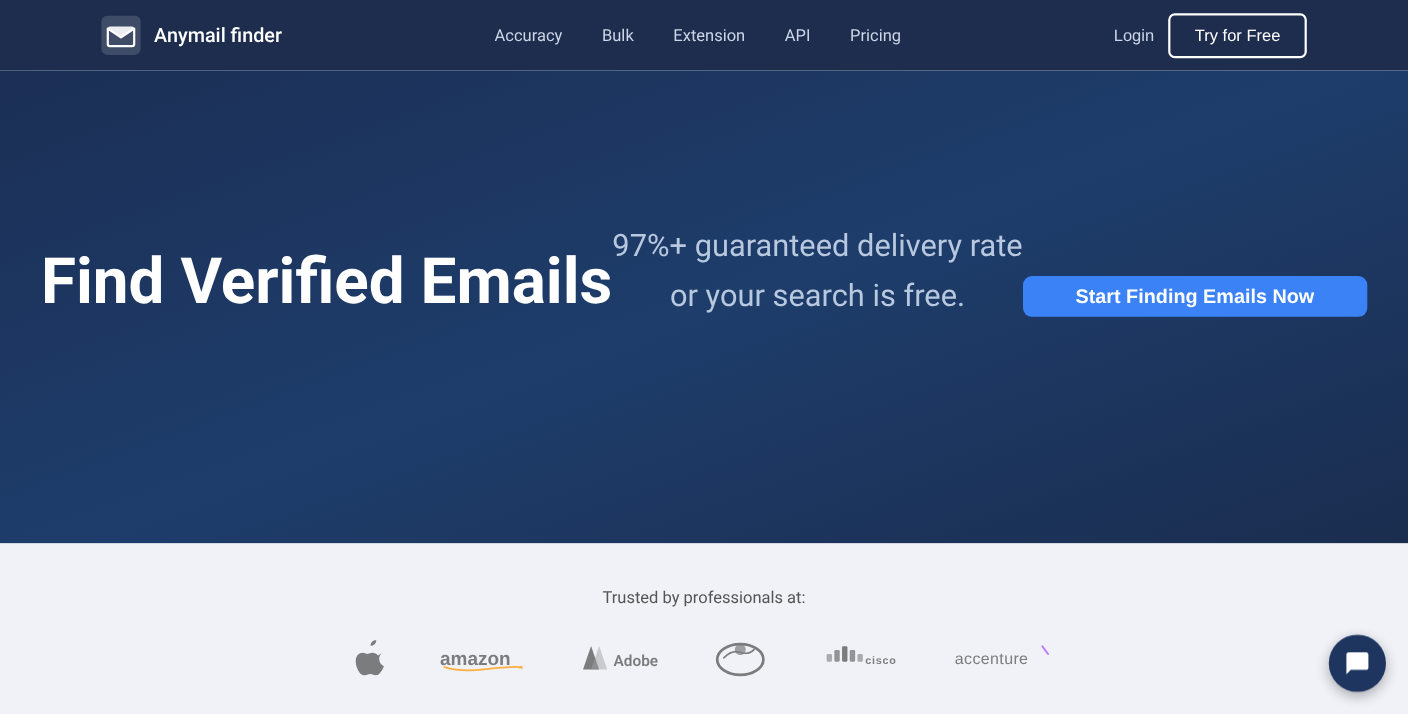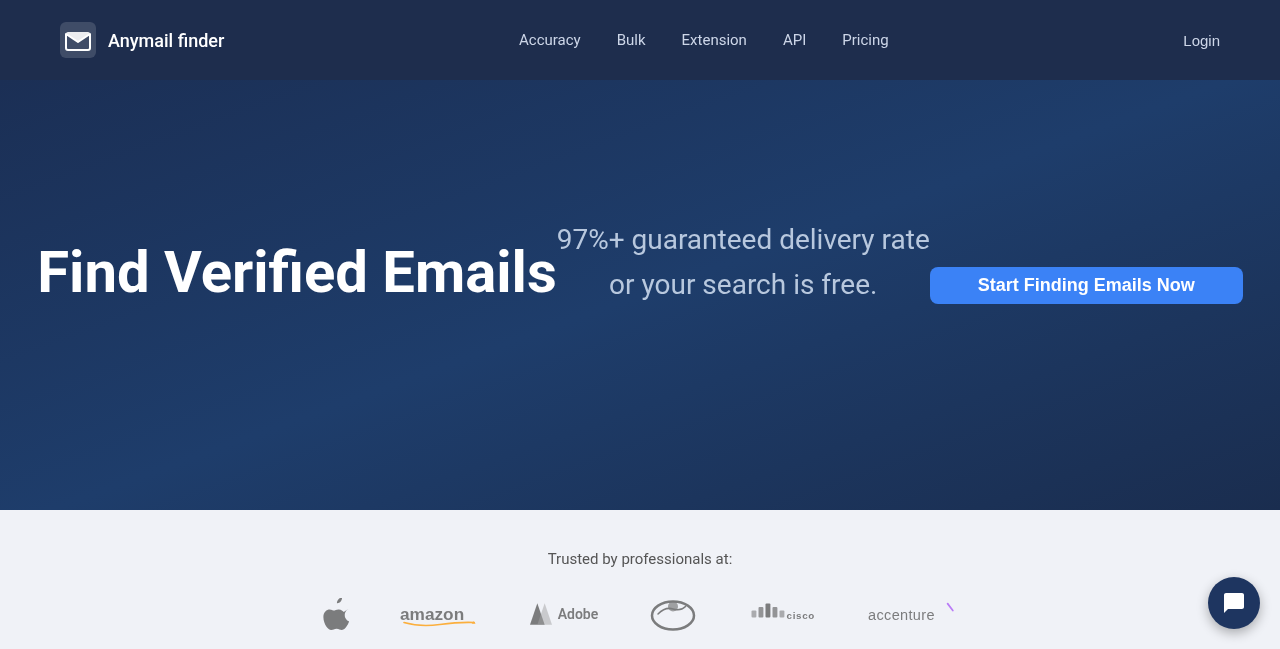--- a/index.html
+++ b/index.html
@@ -4,22 +4,22 @@
   <style>
     * { margin: 0; padding: 0; box-sizing: border-box; }
     body { font-family: -apple-system, BlinkMacSystemFont, 'Segoe UI', Roboto, sans-serif; overflow-x: hidden; }
 
     
     .navbar {
       background-color: #1e2d4d;
       display: flex;
       align-items: center;
       justify-content: space-between;
-      padding: 0 60px;
-      height: 80px;
+      padding: 0 92px;
+      height: 64px;
     }
     .navbar-left {
       display: flex;
       align-items: center;
       gap: 12px;
     }
     .logo-icon {
       width: 36px;
       height: 36px;
     }
@@ -115,21 +115,21 @@
     }
     .logos-row {
       display: flex;
       align-items: center;
       gap: 50px;
     }
     .logo-item {
       color: #555;
       font-size: 15px;
       display: flex;
-      align-items: center;
+      align-items: flex-end;
       gap: 6px;
       opacity: 0.75;
     }
     .logo-item svg { display: block; }
 
     
     .chat-btn {
       position: fixed;
       bottom: 20px;
       right: 20px;
@@ -161,20 +161,21 @@
   <div class="nav-links">
     <a class="nav-link">Accuracy</a>
     <a class="nav-link">Bulk</a>
     <a class="nav-link">Extension</a>
     <a class="nav-link">API</a>
     <a class="nav-link">Pricing</a>
   </div>
 
   <div class="navbar-right">
     <button class="login-btn">Login</button>
+    <button class="try-btn">Try for Free</button>
   </div>
 </nav>
 
 <section class="hero">
   <h1 class="hero-title">Find Verified Emails</h1>
   <p class="hero-subtitle">
     <span>97%+ guaranteed delivery rate</span><br>
     <span>or your search is free.</span>
   </p>
   <button class="cta-btn">Start Finding Emails Now</button>

